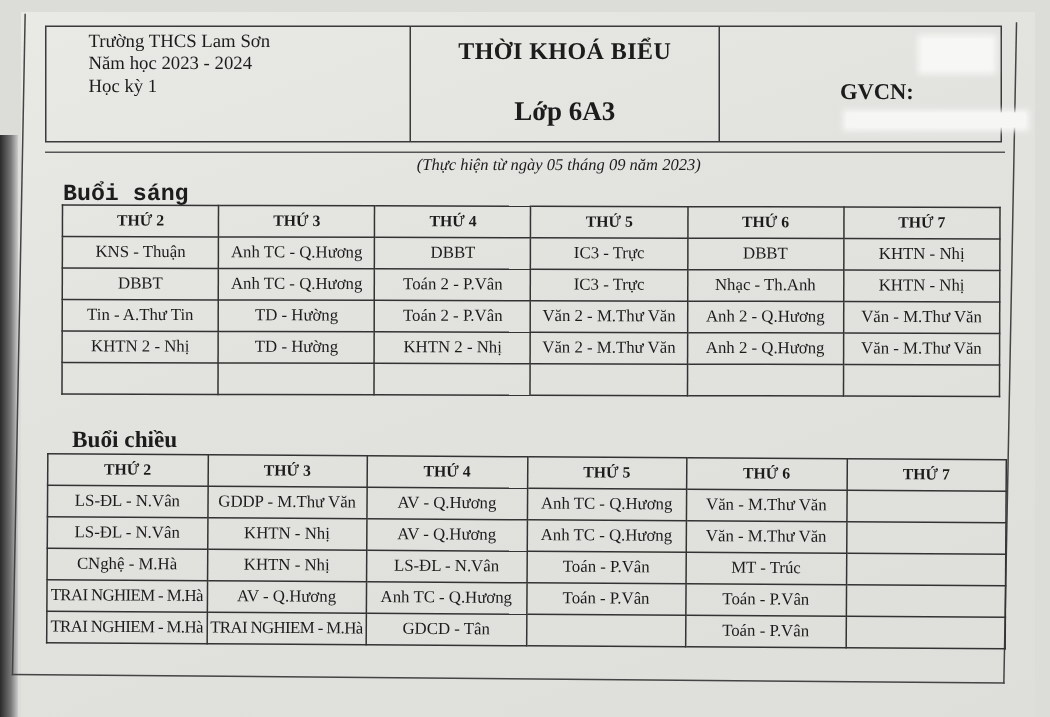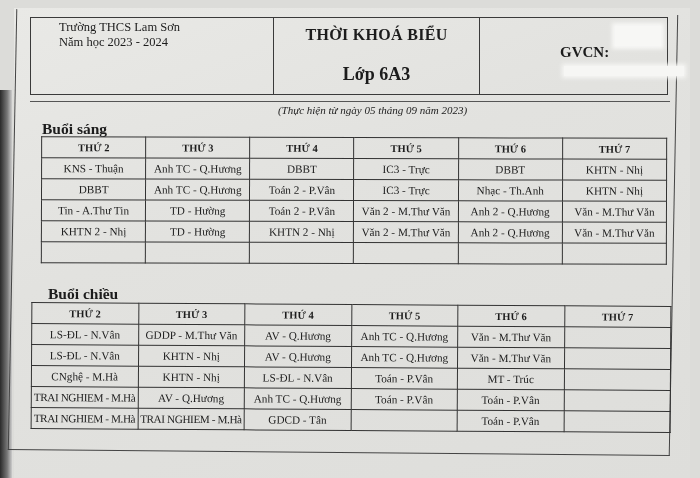--- a/index.html
+++ b/index.html
@@ -23,21 +23,21 @@
   .header {
     position:absolute; left:30px; top:17px; width:636px; height:76px;
     border:1.5px solid #3a3a3a; display:flex;
   }
   .h-left { width:210px; border-right:1.5px solid #3a3a3a; padding:2px 4px; font-size:12.5px; line-height:15px;margin-left:24px; }
   .h-mid { width:205px; border-right:1.5px solid #3a3a3a; text-align:center; }
   .h-mid .title { font-weight:bold; font-size:16px; margin-top:8px; letter-spacing:0.3px; }
   .h-mid .cls { font-weight:bold; font-size:18px; margin-top:20px; }
   .h-mid .note { font-style:italic; font-size:11px; margin-top:19px; white-space:nowrap; margin-left:-8px; }
   .h-right { flex:1; position:relative; }
-  .gvcn { position:absolute; left:80px; bottom:16px; font-weight:bold; font-size:15px; }
+  .gvcn { position:absolute; left:80px; bottom:6px; font-weight:bold; font-size:15px; }
   .redact { display:inline-block; width:120px; height:10px; background:#f6f6f4; vertical-align:middle; margin-left:4px;
     box-shadow:0 0 4px 2px #f6f6f4; }
   .redact-top { position:absolute; right:6px; top:8px; width:46px; height:20px; background:#f7f7f5; box-shadow:0 0 4px 3px #f7f7f5; }
   .sep { position:absolute; left:30px; top:101px; width:640px; height:0; border-top:1.5px solid #555; }
   .session-title { position:absolute; font-weight:bold; font-size:15.5px; }
   table.tt { position:absolute; border-collapse:collapse; table-layout:fixed; }
   table.tt td, table.tt th {
     border:1.2px solid #333; text-align:center; font-size:11.2px; height:20px; padding:0;
     white-space:nowrap; overflow:hidden; font-weight:normal;
   }
@@ -51,37 +51,38 @@
 <body>
 
 <div class="left-shadow"></div>
 <div class="paper"></div>
 <div class="outer-frame"></div>
 
 <div class="header">
   <div class="h-left">
     <div>Trường THCS Lam Sơn</div>
     <div>Năm học 2023 - 2024</div>
+    <div>Học kỳ 1</div>
   </div>
   <div class="h-mid">
     <div class="title">THỜI KHOÁ BIỂU</div>
     <div class="cls">Lớp 6A3</div>
     <div class="note">(Thực hiện từ ngày 05 tháng 09 năm 2023)</div>
   </div>
   <div class="h-right">
     <div class="redact-top"></div>
     <div class="gvcn">
       <span>GVCN:</span><span class="redact"></span>
     </div>
   </div>
 </div>
 
 <div class="sep"></div>
 
-<div class="session-title" style="left:42px;top:120px;">Buổi sáng</div>
+<div class="session-title" style="left:42px;top:120px;font-family:Liberation Mono, monospace;">Buổi sáng</div>
 <table class="tt morning" id="tbl-morning">
   <thead>
       <tr>
     <th>THỨ 2</th>
     <th>THỨ 3</th>
     <th>THỨ 4</th>
     <th>THỨ 5</th>
     <th>THỨ 6</th>
     <th>THỨ 7</th>
   </tr>

